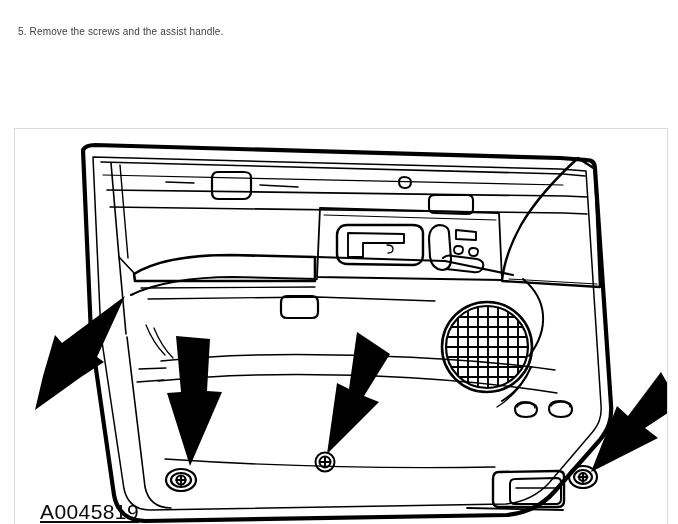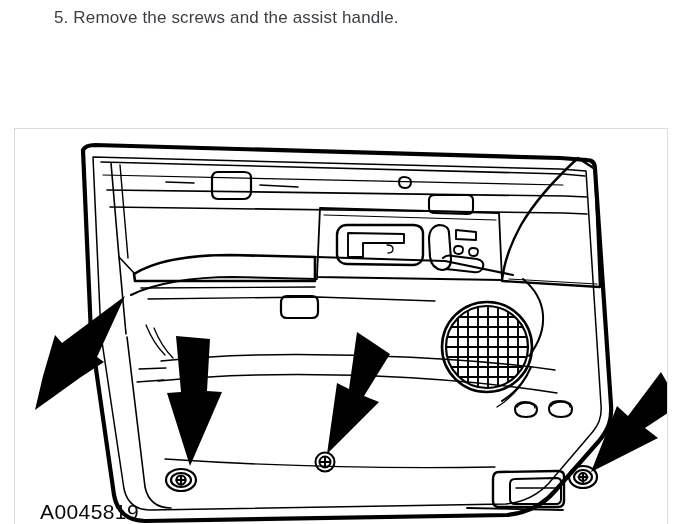--- a/index.html
+++ b/index.html
@@ -12,27 +12,26 @@
     height: 524px;
     position: relative;
     overflow: hidden;
     font-family: "Liberation Sans", sans-serif;
   }
 
   
   .step-line {
     position: absolute;
     left: 18px;
-    top: 8px;
-    font-size: 17px;
+    top: 22px;
+    font-size: 10px;
     line-height: 20px;
     color: #3a3f45;
     letter-spacing: 0.15px;
     white-space: nowrap;
-    margin-left: 36px;
   }
 
   
   .figure-panel {
     position: absolute;
     left: 14px;
     top: 128px;
     width: 654px;
     height: 396px;
     background: #ffffff;
@@ -56,20 +55,21 @@
   .figure-id {
     position: absolute;
     left: 40px;
     top: 500px;
     font-size: 21px;
     line-height: 24px;
     color: #0a0a0a;
     font-family: "Liberation Sans", sans-serif;
     letter-spacing: 0.4px;
     white-space: nowrap;
+    text-decoration: underline;
   }
 </style>
 </head>
 <body>
 
 <div class="step-line">5. Remove the screws and the assist handle.</div>
 
 <div class="figure-panel">
   <div class="figure-svg-wrap">
     <svg width="654" height="396" viewBox="0 0 654 396" xmlns="http://www.w3.org/2000/svg">

